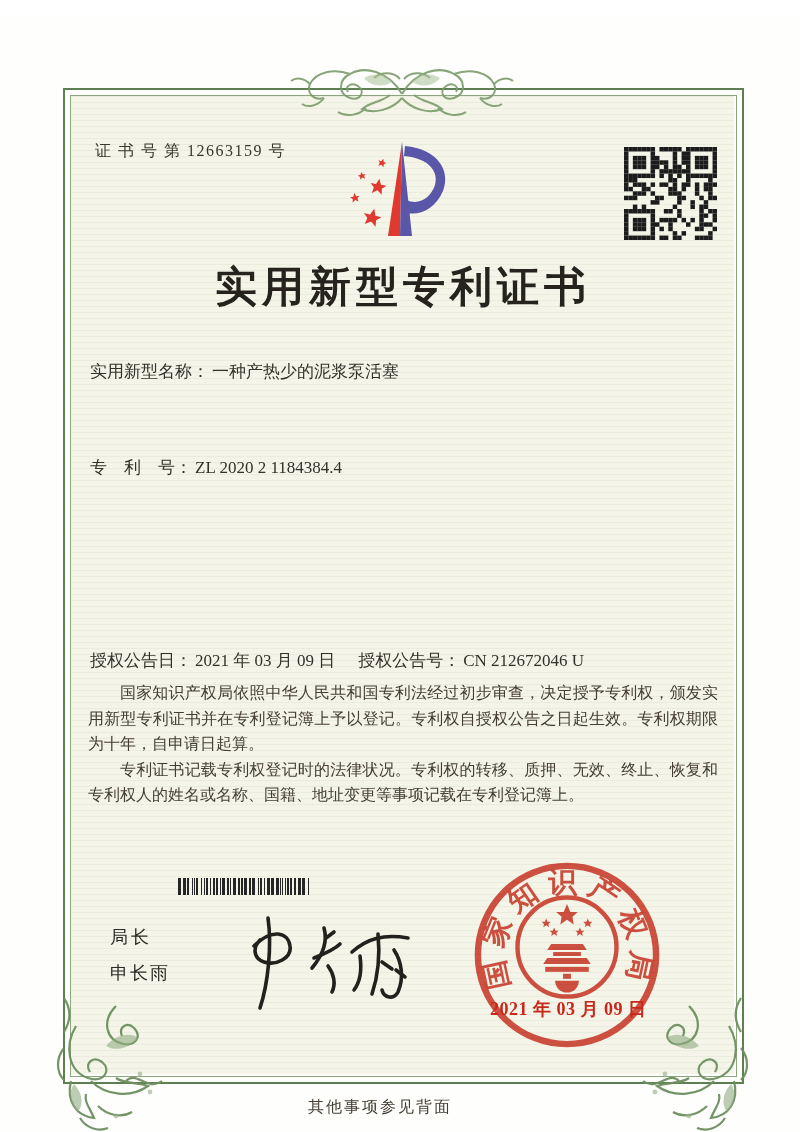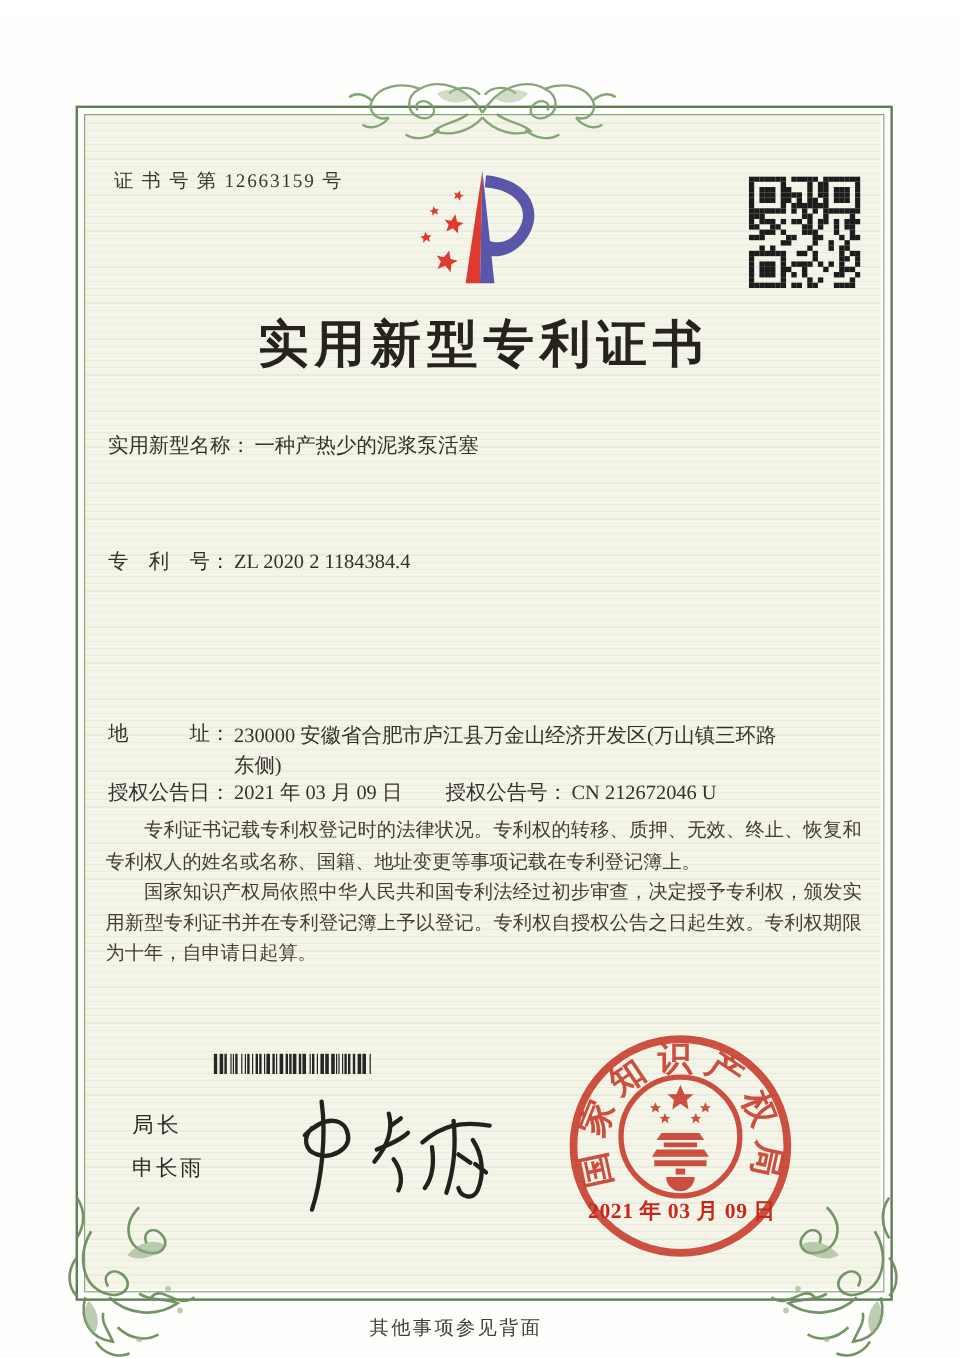--- a/index.html
+++ b/index.html
@@ -20,21 +20,21 @@
   
   .cert-no{left:95px;top:125px;font-size:16px;letter-spacing:1.5px;color:#3a372f;white-space:nowrap;}
   .title{left:0;top:243px;width:806px;text-align:center;font-size:42px;font-weight:700;
     letter-spacing:5px;color:#26231f;}
   .row{left:90px;font-size:17px;color:#34312a;white-space:nowrap;}
   .row .lbl{color:#34312a;}
   .row .val{margin-left:3px;}
   .row-addr{white-space:normal;}
   .row-addr .lbl{vertical-align:top;}
   .row-addr .val{display:inline-block;width:458px;vertical-align:top;line-height:25px;}
-  .grp2{margin-left:36px;}
+  .grp2{margin-left:23px;}
   .paras{left:88px;top:664px;width:630px;font-size:16px;line-height:25.5px;
     color:#433d34;text-align:justify;}
   .paras p{margin:0;text-indent:2em;}
   .officer-title{left:110px;top:909px;font-size:18px;letter-spacing:3px;color:#2c2a24;font-family:Liberation Serif, serif;}
   .officer-name{left:110px;top:945px;font-size:18px;letter-spacing:2px;color:#2c2a24;text-align:right;}
   .seal-date{left:490px;top:981px;font-size:18px;font-weight:600;color:#c8271b;
     white-space:nowrap;letter-spacing:0.5px;}
   .page-info{left:0;top:1038px;width:730px;text-align:center;font-size:14.5px;color:#2f2d27;}
   .back-note{left:0;top:1081px;width:760px;text-align:center;font-size:16px;color:#433e35;letter-spacing:2px;}
   
@@ -369,30 +369,27 @@
     </svg>
 
   <div class="abs title">实用新型专利证书</div>
 
   <div class="abs row" style="top:344px">
     <span class="lbl">实用新型名称：</span><span class="val">一种产热少的泥浆泵活塞</span>
   </div>
   <div class="abs row" style="top:440px">
     <span class="lbl">专　利　号：</span><span class="val">ZL 2020 2 1184384.4</span>
   </div>
-  <div class="abs row row-addr" style="top:584px">
-    <span class="lbl">地　　　址：</span><span class="val">230000 安徽省合肥市庐江县万金山经济开发区(万山镇三环路东侧)</span>
-  </div>
   <div class="abs row" style="top:633px">
     <span class="lbl">授权公告日：</span><span class="val">2021 年 03 月 09 日</span><span class="lbl grp2">授权公告号：</span><span class="val">CN 212672046 U</span>
   </div>
 
   <div class="abs paras">
+    <p>国家知识产权局依照中华人民共和国专利法经过初步审查，决定授予专利权，颁发实用新型专利证书并在专利登记簿上予以登记。专利权自授权公告之日起生效。专利权期限为十年，自申请日起算。</p>
     <p>专利证书记载专利权登记时的法律状况。专利权的转移、质押、无效、终止、恢复和专利权人的姓名或名称、国籍、地址变更等事项记载在专利登记簿上。</p>
-    <p>国家知识产权局依照中华人民共和国专利法经过初步审查，决定授予专利权，颁发实用新型专利证书并在专利登记簿上予以登记。专利权自授权公告之日起生效。专利权期限为十年，自申请日起算。</p>
   </div>
 
   <svg class="abs barcode" viewBox="0 0 132 17" id="bc-svg">
       <rect x="0" y="0" width="3" height="17" fill="#262626"></rect>
       <rect x="5" y="0" width="3" height="17" fill="#262626"></rect>
       <rect x="9" y="0" width="2" height="17" fill="#262626"></rect>
       <rect x="14" y="0" width="1" height="17" fill="#262626"></rect>
       <rect x="16" y="0" width="1" height="17" fill="#262626"></rect>
       <rect x="18" y="0" width="2" height="17" fill="#262626"></rect>
       <rect x="23" y="0" width="1" height="17" fill="#262626"></rect>

